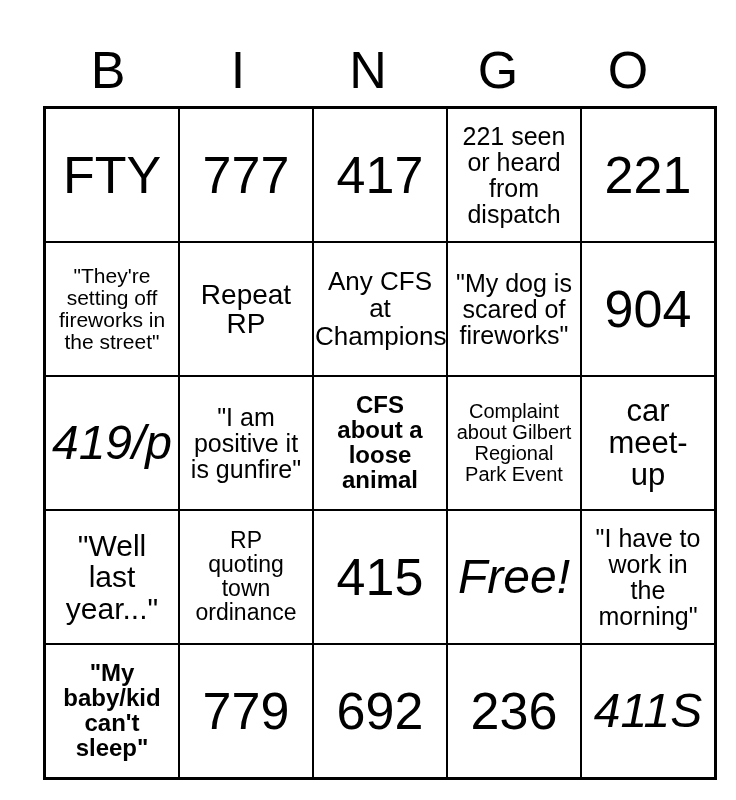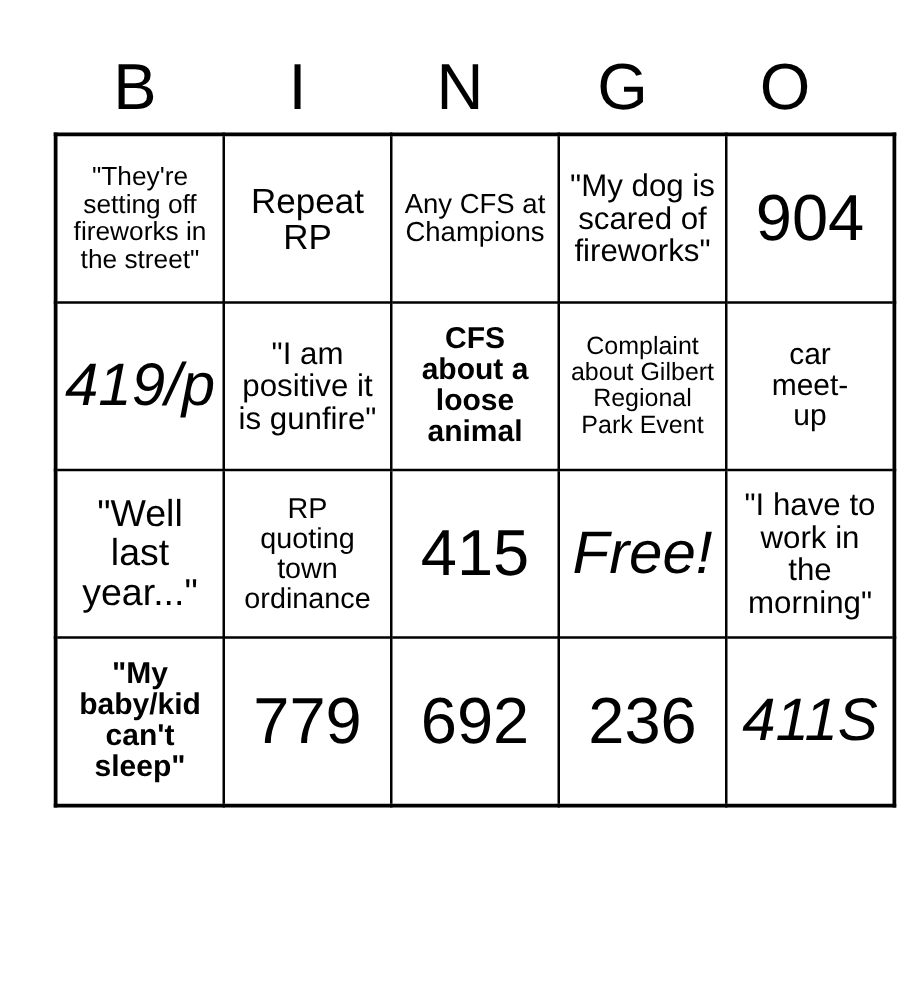--- a/index.html
+++ b/index.html
@@ -42,44 +42,54 @@
     padding: 1px;
     white-space: pre-line;
     line-height: 1.04;
     overflow: hidden;
     background: #ffffff;
     cursor: pointer;
   }
   .fs52 { font-size: 52px; }
   .fs48 { font-size: 48px; font-style: italic; }
   .fs36 { font-size: 28px; }
-  .fs31 { font-size: 24px; }
+  .fs31 { font-size: 31px; }
   .fs30 { font-size: 30px; }
   .fs25 { font-size: 25px; }
   .fs24 { font-size: 24px; font-weight: bold; }
   .fs23 { font-size: 23px; }
-  .fs22 { font-size: 22px; }
+  .fs22 { font-size: 26px; }
   .fs21 { font-size: 21px; }
   .fs20 { font-size: 20px; margin-left: 24px; }
 </style>
 </head>
 <body>
 
 <div class="card">
 
   <div class="bingo-header">
     <span class="letter">B</span>
     <span class="letter">I</span>
     <span class="letter">N</span>
     <span class="letter">G</span>
     <span class="letter">O</span>
   </div>
 
   <table class="bingo-grid">
     <tbody>
+      <tr>
+        <td class="fs52">FTY</td>
+        <td class="fs52">777</td>
+        <td class="fs52">417</td>
+        <td class="fs25">221 seen
+or heard
+from
+dispatch</td>
+        <td class="fs52">221</td>
+      </tr>
       <tr>
         <td class="fs21">"They're
 setting off
 fireworks in
 the street"</td>
         <td class="fs36">Repeat
 RP</td>
         <td class="fs22">Any CFS at
 Champions</td>
         <td class="fs25">"My dog is

